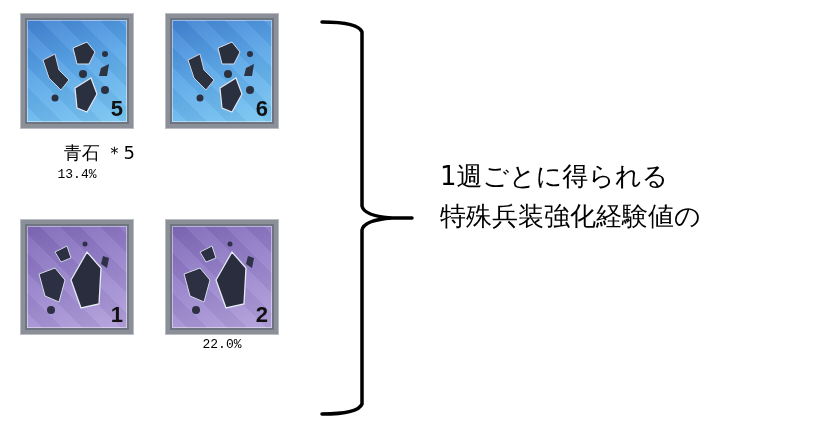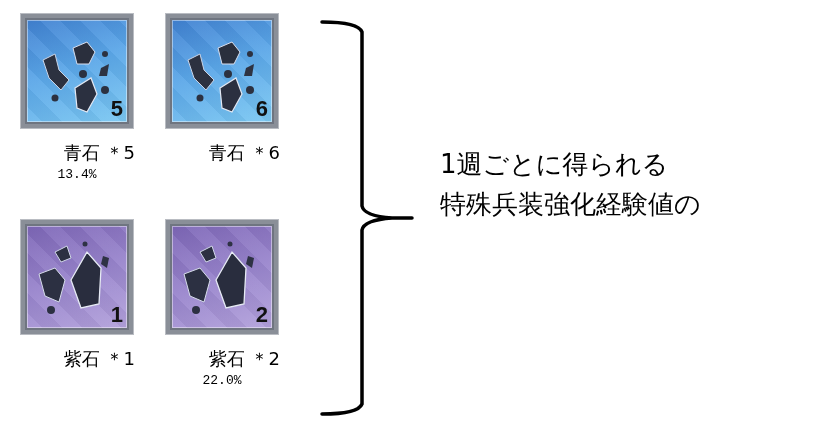--- a/index.html
+++ b/index.html
@@ -15,21 +15,21 @@
   .icon.purple { background:
       repeating-linear-gradient(45deg, rgba(255,255,255,0.06) 0 14px, rgba(0,0,0,0.03) 14px 28px),
       linear-gradient(160deg, #7c65b6 0%, #9884cc 50%, #b3a2dc 100%); }
   .inner-frame { position:absolute; inset:2px; border:1px solid rgba(255,255,255,0.45); }
   .count { position:absolute; right:6px; bottom:2px; font-family:"Liberation Sans", sans-serif;
            font-weight:bold; font-size:22px; color:#111; }
   .rocks { position:absolute; inset:0; }
   .label { margin-top:14px; font-size:18px; line-height:22px;text-align:right; }
   .pct { font-size:13px; line-height:22px; font-family:Liberation Mono, monospace; }
   .brace { position:absolute; left:320px; top:20px; }
-  .summary { position:absolute; left:440px; top:144px; font-size:26px; line-height:40px; }
+  .summary { position:absolute; left:440px; top:156px; font-size:26px; line-height:40px; }
 </style>
 </head>
 <body>
 
 <div class="item" style="left:19px; top:14px;">
   <div class="icon blue">
     <div class="inner-frame"></div>
     <svg class="rocks" viewBox="0 0 104 106">
       <polygon points="18,42 30,36 34,52 44,62 36,72 24,60" fill="#2c3140" stroke="#c9d3e6" stroke-width="1"></polygon>
       <polygon points="48,30 62,24 70,34 64,46 52,46" fill="#2a2f3d" stroke="#d7deee" stroke-width="1"></polygon>
@@ -54,53 +54,50 @@
       <polygon points="48,30 62,24 70,34 64,46 52,46" fill="#2a2f3d" stroke="#d7deee" stroke-width="1"></polygon>
       <polygon points="50,70 66,60 72,76 62,94 52,90" fill="#2b3040" stroke="#e3e8f3" stroke-width="1.2"></polygon>
       <polygon points="76,50 84,46 82,58 74,58" fill="#2e3342"></polygon>
       <circle cx="58" cy="56" r="4" fill="#2c3140"></circle>
       <circle cx="80" cy="36" r="3" fill="#2c3140"></circle>
       <circle cx="30" cy="80" r="3.5" fill="#2c3140"></circle>
       <circle cx="80" cy="72" r="4" fill="#2c3140"></circle>
     </svg>
     <span class="count">6</span>
   </div>
-  <div class="label">青石 ＊6</div>
 </div>
 
 <div class="item" style="left:19px; top:220px;">
   <div class="icon purple">
     <div class="inner-frame"></div>
     <svg class="rocks" viewBox="0 0 104 106">
       <polygon points="14,50 30,44 40,56 34,78 20,72" fill="#2c3042" stroke="#d6dcea" stroke-width="1"></polygon>
       <polygon points="46,56 62,28 76,44 74,80 56,84" fill="#292d3e" stroke="#e6eaf4" stroke-width="1.3"></polygon>
       <polygon points="30,28 42,22 46,34 36,38" fill="#2c3042" stroke="#cfd6e6" stroke-width="1"></polygon>
       <polygon points="78,32 84,34 82,44 76,40" fill="#2e3244"></polygon>
       <circle cx="60" cy="20" r="2.5" fill="#2e3244"></circle>
       <circle cx="26" cy="86" r="4" fill="#2c3042"></circle>
     </svg>
     <span class="count">1</span>
   </div>
-  <div class="label">紫石 ＊1</div>
 </div>
 
 <div class="item" style="left:164px; top:220px;">
   <div class="icon purple">
     <div class="inner-frame"></div>
     <svg class="rocks" viewBox="0 0 104 106">
       <polygon points="14,50 30,44 40,56 34,78 20,72" fill="#2c3042" stroke="#d6dcea" stroke-width="1"></polygon>
       <polygon points="46,56 62,28 76,44 74,80 56,84" fill="#292d3e" stroke="#e6eaf4" stroke-width="1.3"></polygon>
       <polygon points="30,28 42,22 46,34 36,38" fill="#2c3042" stroke="#cfd6e6" stroke-width="1"></polygon>
       <polygon points="78,32 84,34 82,44 76,40" fill="#2e3244"></polygon>
       <circle cx="60" cy="20" r="2.5" fill="#2e3244"></circle>
       <circle cx="26" cy="86" r="4" fill="#2c3042"></circle>
     </svg>
     <span class="count">2</span>
   </div>
-  <div class="label">紫石 ＊2</div>
   <div class="pct">22.0%</div>
 </div>
 
 <svg class="brace" width="100" height="400" viewBox="0 0 100 400">
   <path d="M 2 2 Q 38 2 42 12 L 42 186 Q 44 196 72 198 L 92 198 M 72 198 Q 44 200 42 210 L 42 384 Q 38 394 2 394" fill="none" stroke="#000" stroke-width="3.5" stroke-linecap="round"></path>
 </svg>
 
 <div class="summary">
   <div>1週ごとに得られる</div>
   <div>特殊兵装強化経験値の</div>

